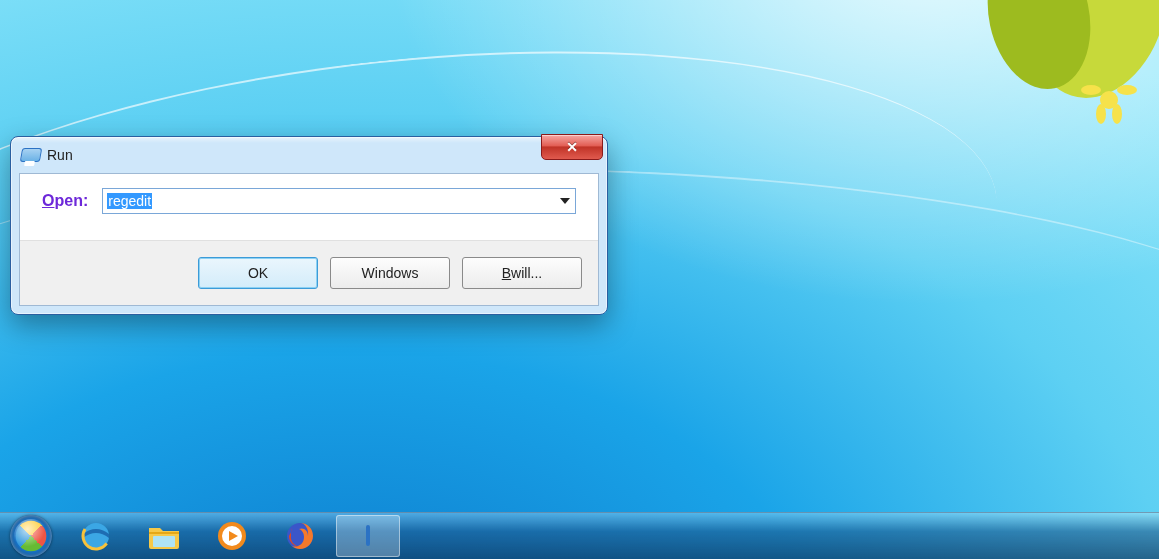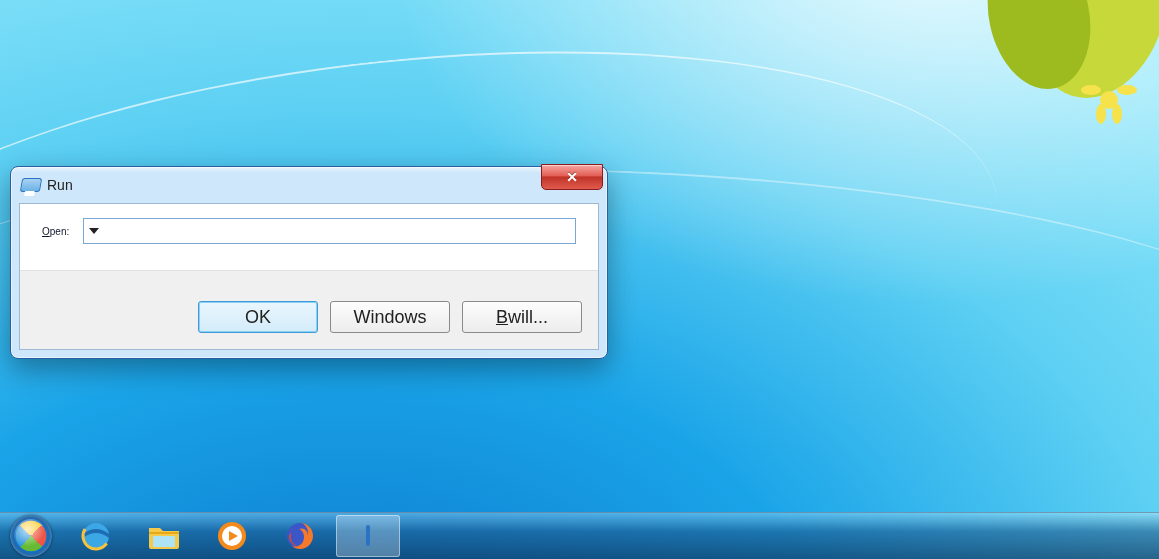--- a/index.html
+++ b/index.html
@@ -5,46 +5,46 @@
   html,body{margin:0;padding:0;width:1159px;height:559px;font-family:"Segoe UI",Tahoma,sans-serif;overflow:hidden;}
   .desktop{position:relative;width:1159px;height:559px;
     background:
       radial-gradient(ellipse 900px 600px at 80% -10%, rgba(255,255,255,0.8), rgba(255,255,255,0) 60%),
       radial-gradient(ellipse 1200px 800px at 30% 120%, #0a75c9 0%, #1aa4e8 40%, #5dd0f3 70%, #8ce6fa 100%);
   }
   
   .streak{position:absolute;border-top:2px solid rgba(255,255,255,0.65);border-radius:50%;}
   .decor{position:absolute;}
   
-  .window{position:absolute;left:10px;top:166px;width:596px;
+  .window{position:absolute;left:10px;top:136px;width:596px;
     border:1px solid #2a5fa0;border-radius:8px;
     background:linear-gradient(#e8f3fc,#cfe7fa 6px,#cfe7fa);
     box-shadow:0 0 0 1px rgba(255,255,255,0.5) inset, 0 10px 28px rgba(0,0,0,0.35);}
   .titlebar{height:36px;display:flex;align-items:center;padding:0 6px;position:relative;}
   .title-icon{width:20px;height:16px;margin:0 6px 0 4px;display:flex;align-items:center;justify-content:center;}
   .title-text{font-size:14px;color:#222;}
   .close-btn{position:absolute;right:4px;top:-3px;width:60px;height:24px;border:1px solid #8b1a1a;
     border-radius:0 0 5px 5px;
     background:linear-gradient(#f6a6a2 0%,#e25e54 45%,#c03327 50%,#e05a4e 100%);
     box-shadow:inset 0 1px 0 rgba(255,255,255,0.5);display:flex;align-items:center;justify-content:center;}
   .close-x{font-family:Arial;font-weight:bold;font-size:14px;color:#fff;text-shadow:0 -1px 0 rgba(0,0,0,0.4);}
   .client{margin:0 8px 8px 8px;background:#fff;border:1px solid #9fb9d4;}
   .body-top{padding:20px 22px 12px 22px;display:flex;align-items:flex-start;gap:18px;}
   .run-icon{width:48px;height:40px;flex:0 0 48px;display:flex;align-items:center;justify-content:center;}
   .desc{font-size:15px;color:#222;line-height:1.45;}
   .field-row{display:flex;align-items:center;padding:14px 22px 26px 22px;gap:14px;}
-  .open-label{font-size:10px;color:#0f172a;}
+  .open-label{font-size:16px;color:#6d28d9;font-weight:bold;}
   .ul{text-decoration:underline;}
   .combo{flex:1;height:24px;border:1px solid #7aa7d8;display:flex;align-items:center;position:relative;background:#fff;}
   .combo-text{flex:1;padding:2px 4px;font-size:14px;}
   .combo-text .sel{background:#3399ff;color:#fff;padding:0 1px;}
   .combo-caret{width:20px;height:100%;display:flex;align-items:center;justify-content:center;cursor:default;}
   .caret{width:0;height:0;border-left:5px solid transparent;border-right:5px solid transparent;border-top:6px solid #222;}
   .button-row{background:#f0f0f0;border-top:1px solid #e0e0e0;padding:16px;display:flex;justify-content:flex-end;gap:12px;}
-  .btn{width:118px;height:30px;border:1px solid #8a8a8a;background:linear-gradient(#fdfdfd,#ececec);font-size:18px;color:#222;border-radius:3px;display:flex;align-items:center;justify-content:center;cursor:default;margin-top:14px;}
+  .btn{width:118px;height:30px;border:1px solid #8a8a8a;background:linear-gradient(#fdfdfd,#ececec);font-size:14px;color:#222;border-radius:3px;display:flex;align-items:center;justify-content:center;cursor:default;}
   .btn.def{border:1px solid #3c9bd8;box-shadow:inset 0 0 0 1px #8cd1f3;background:linear-gradient(#eaf6fd,#d3ecfa);}
   
   .taskbar{position:absolute;left:0;right:0;bottom:0;height:46px;
     background:linear-gradient(rgba(255,255,255,0.25),rgba(30,80,130,0.55) 40%,rgba(15,55,95,0.7));
     border-top:1px solid rgba(255,255,255,0.35);display:flex;align-items:center;}
   .start{width:62px;height:46px;display:flex;align-items:center;justify-content:center;}
   .orb{width:42px;height:42px;border-radius:50%;
     background:radial-gradient(circle at 35% 30%, #fff 0 3px, transparent 4px),
                radial-gradient(circle at 50% 50%, #1670c4 0 16px, #0b4e8c 21px);
     position:relative;box-shadow:inset 0 0 4px rgba(255,255,255,0.6),0 0 3px rgba(0,0,0,0.5);}
@@ -91,20 +91,21 @@
       </span>
       <span class="title-text">Run</span>
       <div class="close-btn">
         <span class="close-x">✕</span>
       </div>
     </div>
     <div class="client">
       <div class="field-row">
         <div class="open-label"><span class="ul">O</span><span>pen:</span></div>
         <div class="combo">
+          <div class="combo-text"><span class="sel">regedit</span></div>
           <div class="combo-caret">
               <div class="caret"></div>
             </div>
         </div>
       </div>
       <div class="button-row">
         <div class="btn def">OK</div>
         <div class="btn">Windows</div>
         <div class="btn">
             <span class="ul">B</span>

